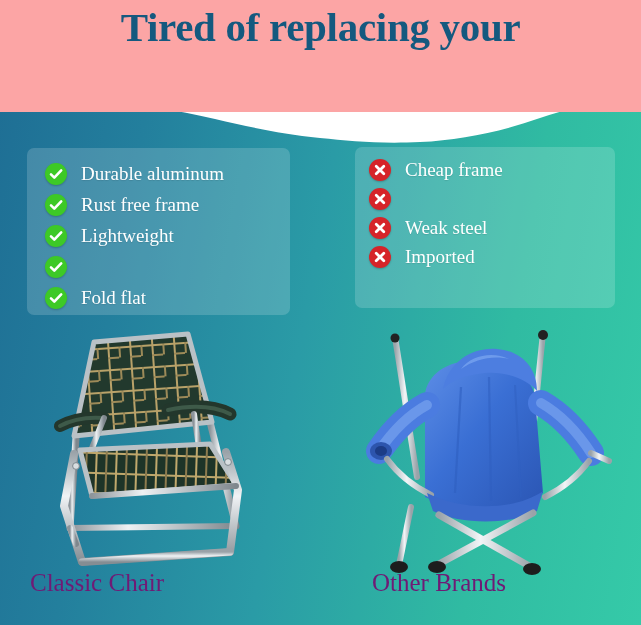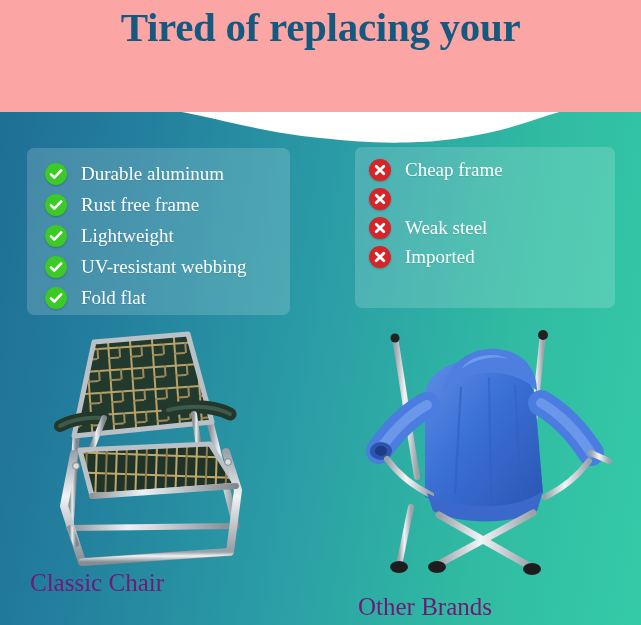--- a/index.html
+++ b/index.html
@@ -149,21 +149,21 @@
     position: absolute;
     z-index: 5;
     color: #701a75;
     font-family: "Liberation Serif", "DejaVu Serif", serif;
     font-size: 25px;
     line-height: 30px;
     text-align: left;
     white-space: nowrap;
   }
   .caption-left  { left: 30px;  top: 568px; width: 262px; }
-  .caption-right { left: 358px; top: 568px; width: 262px; margin-top: 24px; }
+  .caption-right { left: 372px; top: 568px; width: 262px; }
 
   svg.art { display: block; overflow: visible; }
 </style>
 </head>
 <body>
 
 <div id="infographic">
 
   <div class="body-bg"></div>
 
@@ -210,21 +210,20 @@
           </svg>
         </span>
         <span class="item-label">Lightweight</span>
       </li>
       <li class="panel-item">
         <span class="badge badge-check">
           <svg width="22" height="22" viewBox="0 0 22 22" xmlns="http://www.w3.org/2000/svg">
             <path d="M6 11.4 L9.3 14.6 L16.2 7.4" stroke="#ffffff" stroke-width="2.6" fill="none" stroke-linecap="round" stroke-linejoin="round"></path>
           </svg>
         </span>
-        <span class="item-label">UV-resistant webbing</span>
       </li>
       <li class="panel-item">
         <span class="badge badge-check">
           <svg width="22" height="22" viewBox="0 0 22 22" xmlns="http://www.w3.org/2000/svg">
             <path d="M6 11.4 L9.3 14.6 L16.2 7.4" stroke="#ffffff" stroke-width="2.6" fill="none" stroke-linecap="round" stroke-linejoin="round"></path>
           </svg>
         </span>
         <span class="item-label">Fold flat</span>
       </li>
     </ul>

